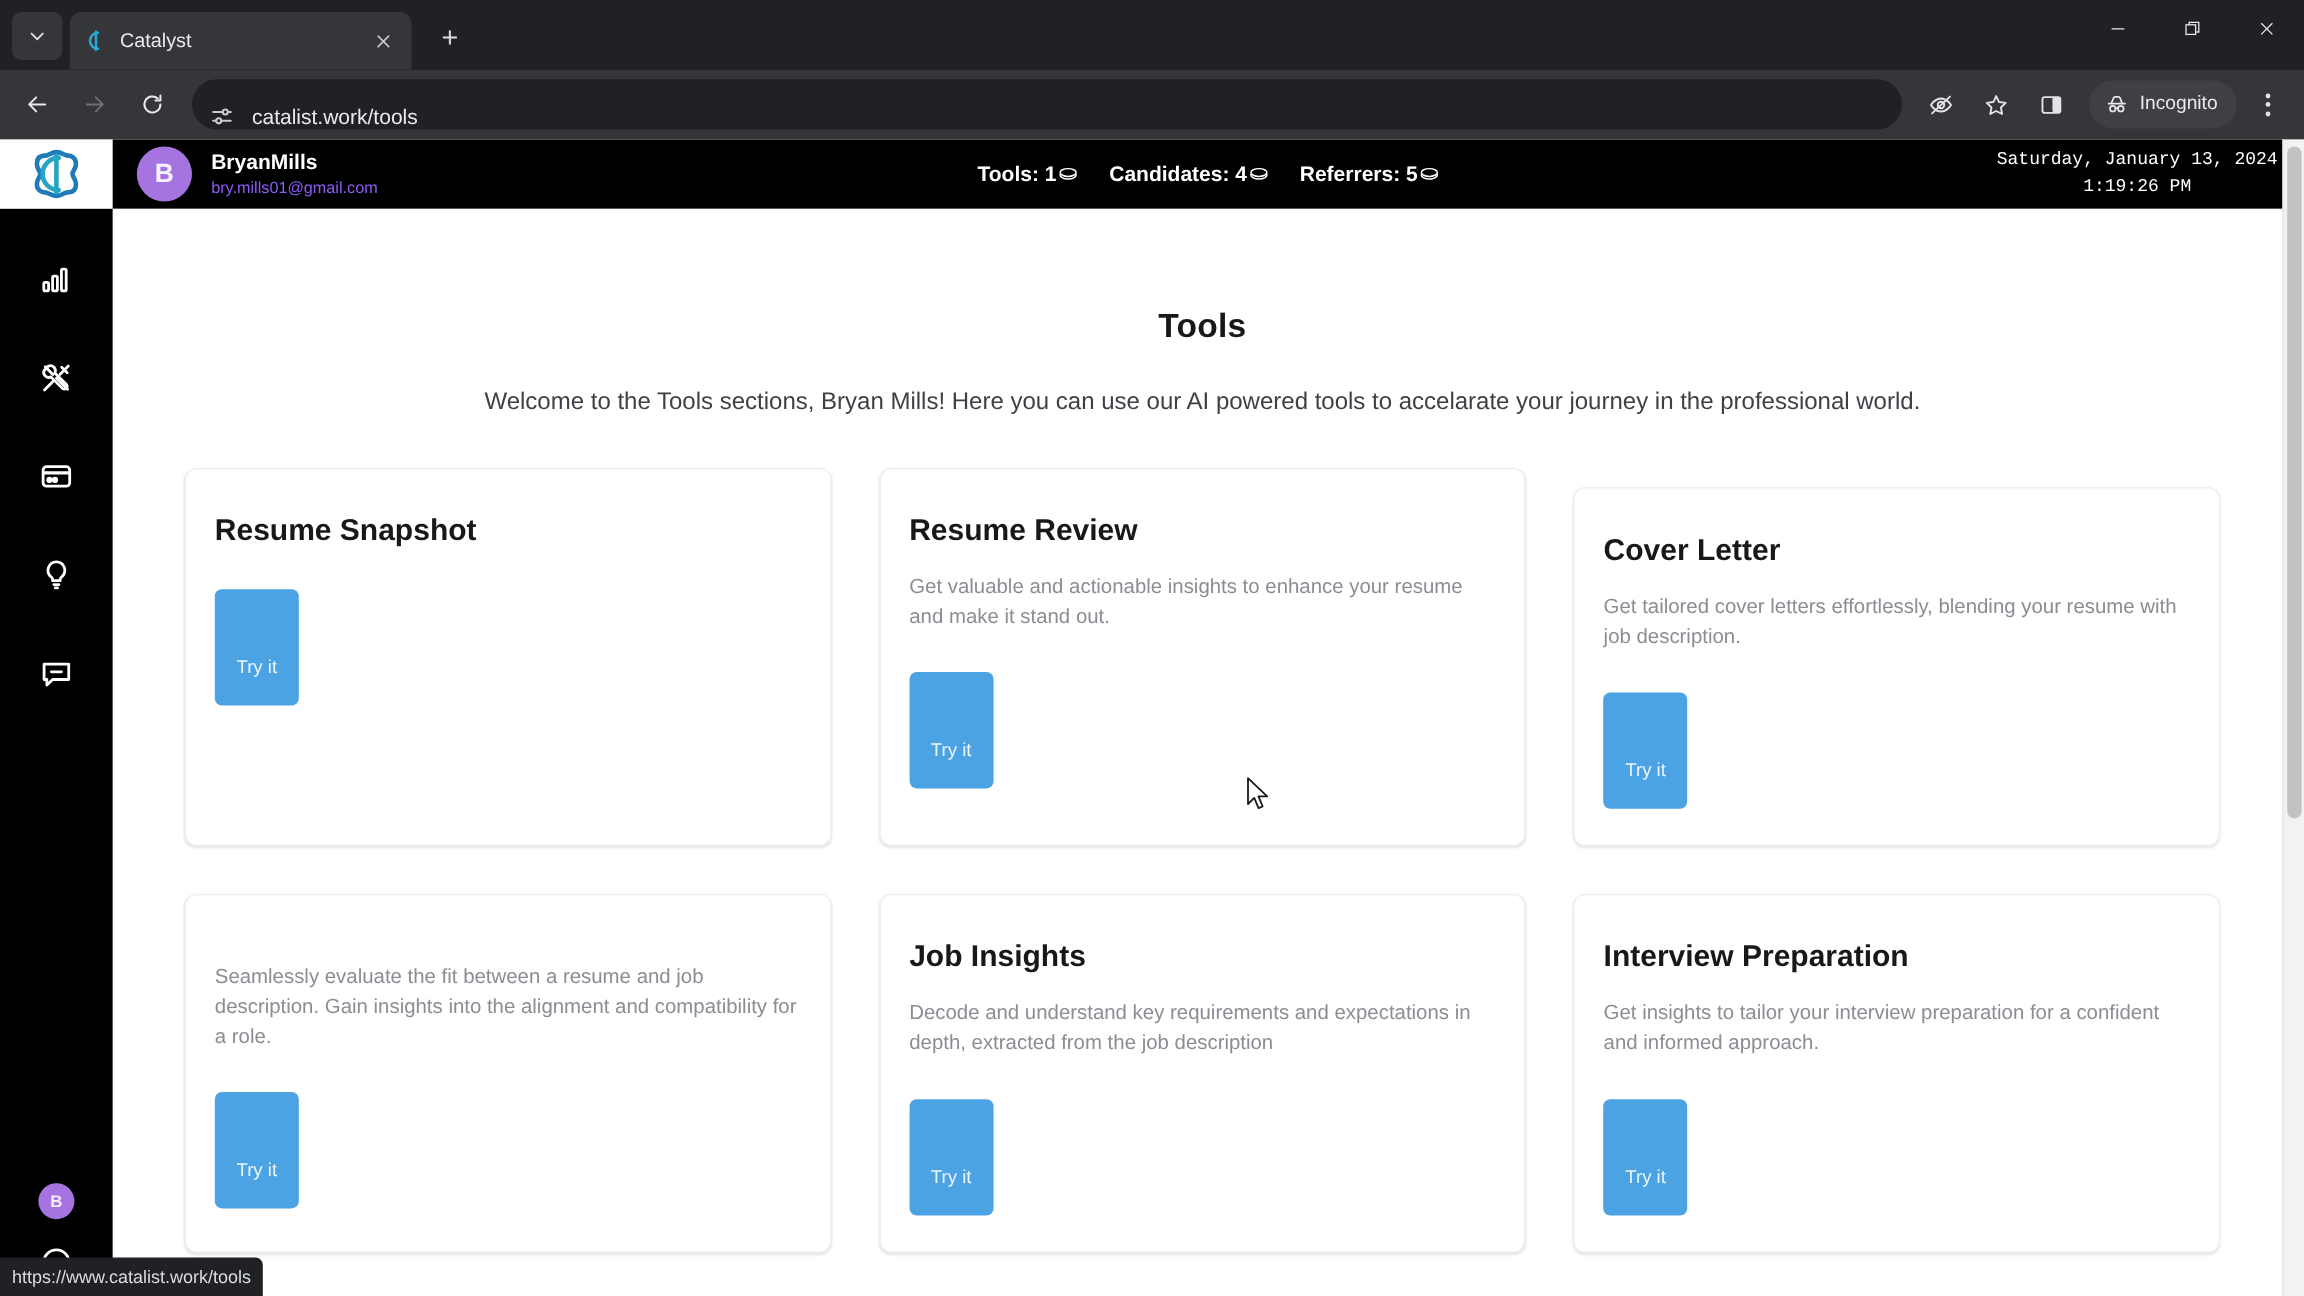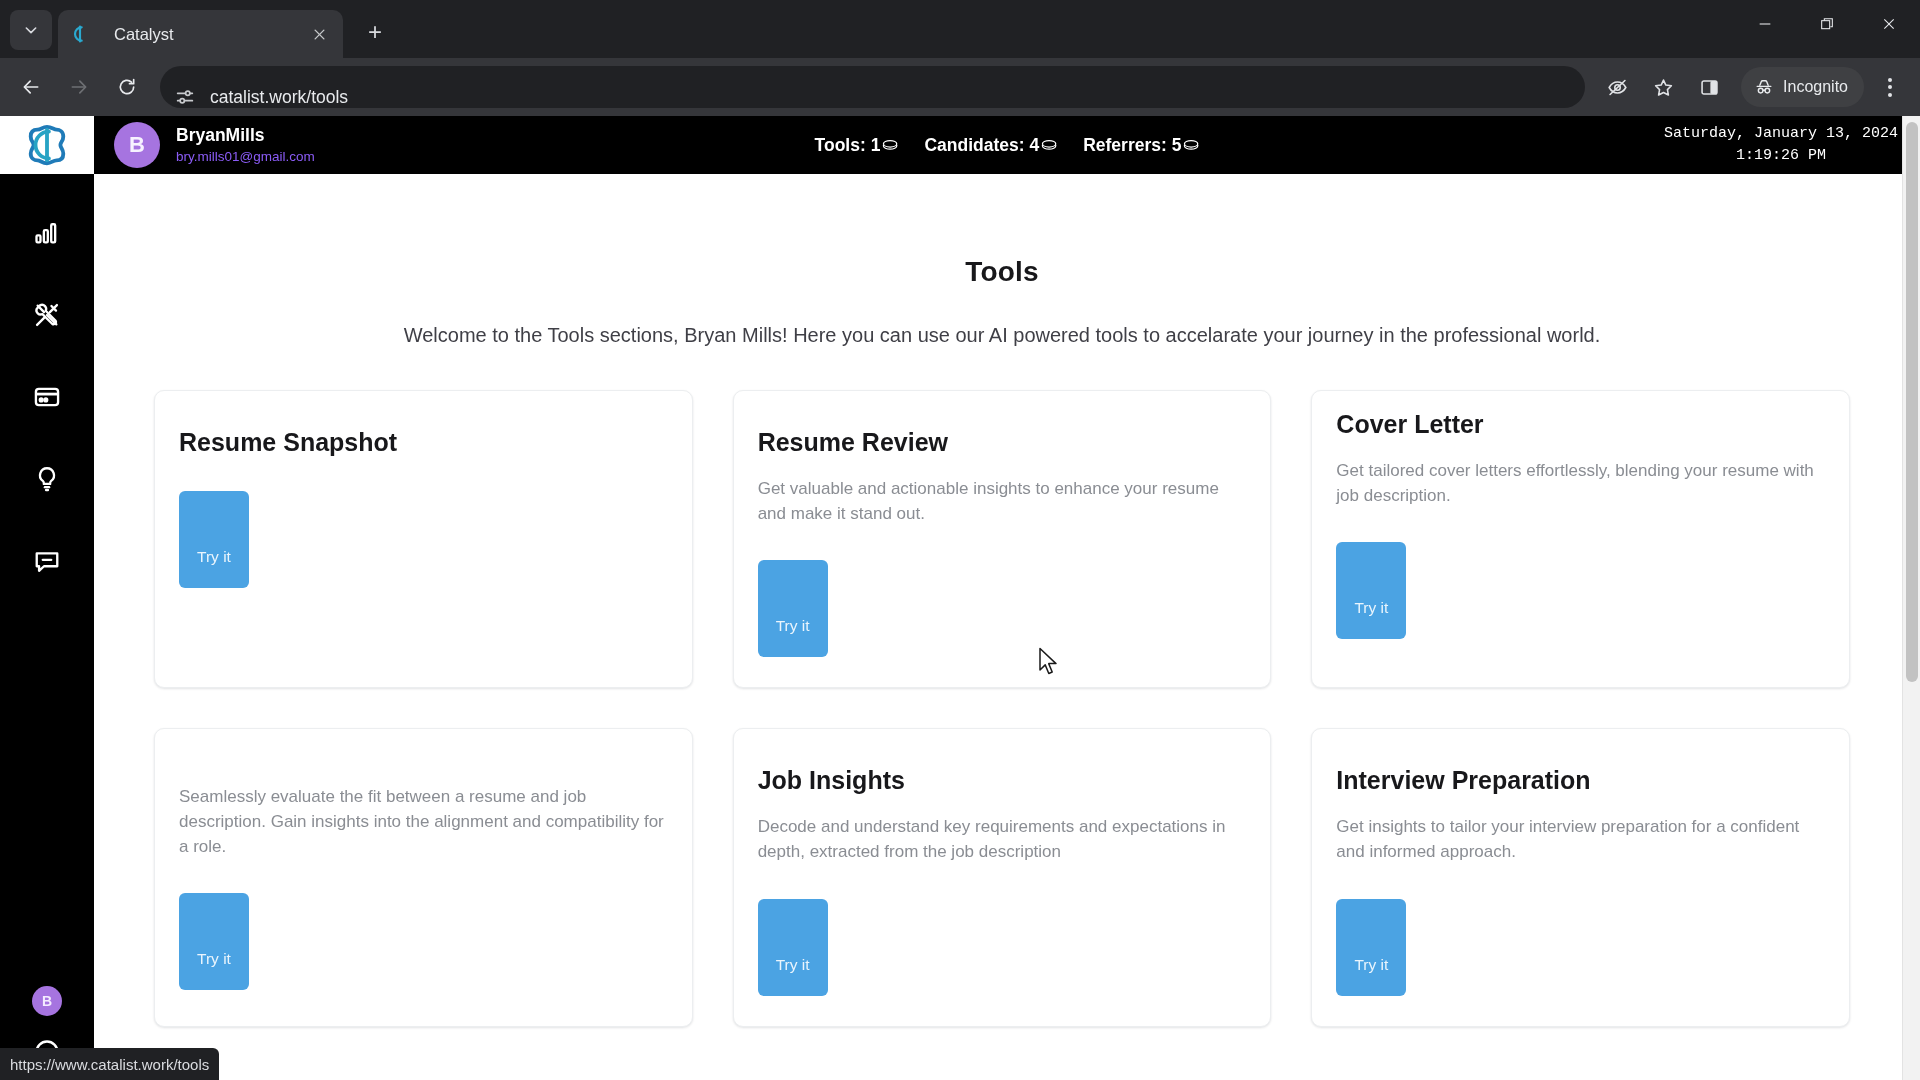--- a/index.html
+++ b/index.html
@@ -20,21 +20,21 @@
   }
   .tab-search {
     width: 42px; height: 40px; margin: 0 6px 8px 4px;
     background: #35363a; border-radius: 8px;
     display: flex; align-items: center; justify-content: center;
   }
   .tab-search svg { width: 16px; height: 16px; }
   .tab {
     height: 48px; width: 285px;
     background: #35363a; border-radius: 10px 10px 0 0;
-    display: flex; align-items: center; padding: 0 12px; gap: 24px;
+    display: flex; align-items: center; padding: 0 12px; gap: 10px;
     position: relative;
   }
   .tab-favicon { width: 20px; height: 20px; display: flex; align-items: center; justify-content: center; flex: 0 0 auto; }
   .tab-title {
     flex: 1 1 auto; color: #e8eaed; font-size: 16.5px; white-space: nowrap; overflow: hidden;
   }
   .tab-close {
     width: 24px; height: 24px; display: flex; align-items: center; justify-content: center;
     color: #c6c8ca; font-size: 17px; line-height: 1; flex: 0 0 auto;
   }
@@ -146,21 +146,21 @@
   .grid {
     display: grid; grid-template-columns: repeat(3, 1fr);
     column-gap: 30px; row-gap: 30px; margin-top: 43px; gap: 40px;
   }
   .card {
     background: #ffffff; border: 1px solid #eceef0; border-radius: 10px;
     box-shadow: 0 1px 3px rgba(16,24,40,.07), 0 1px 2px rgba(16,24,40,.05);
     padding: 36px 24px 30px 24px; min-height: 260px;
     display: flex; flex-direction: column;
   }
-  .card.raised { padding-top: 18px; }
+  .card.raised { padding-top: 37px; margin-top: 16px; }
   .card-title { font-size: 25px; font-weight: 700; color: #18181b; line-height: 1.2; }
   .card-desc { font-size: 17px; color: #8a8d93; line-height: 1.45; margin-top: 20px; }
   .try-btn {
     margin-top: 34px; width: 70px; height: 97px; background: #4ba3e3;
     border: none; border-radius: 6px; color: #eaf5fd; font-size: 15.5px;
     display: flex; align-items: flex-end; justify-content: center; padding-bottom: 22px;
   }
 
   
   .scrollbar {

